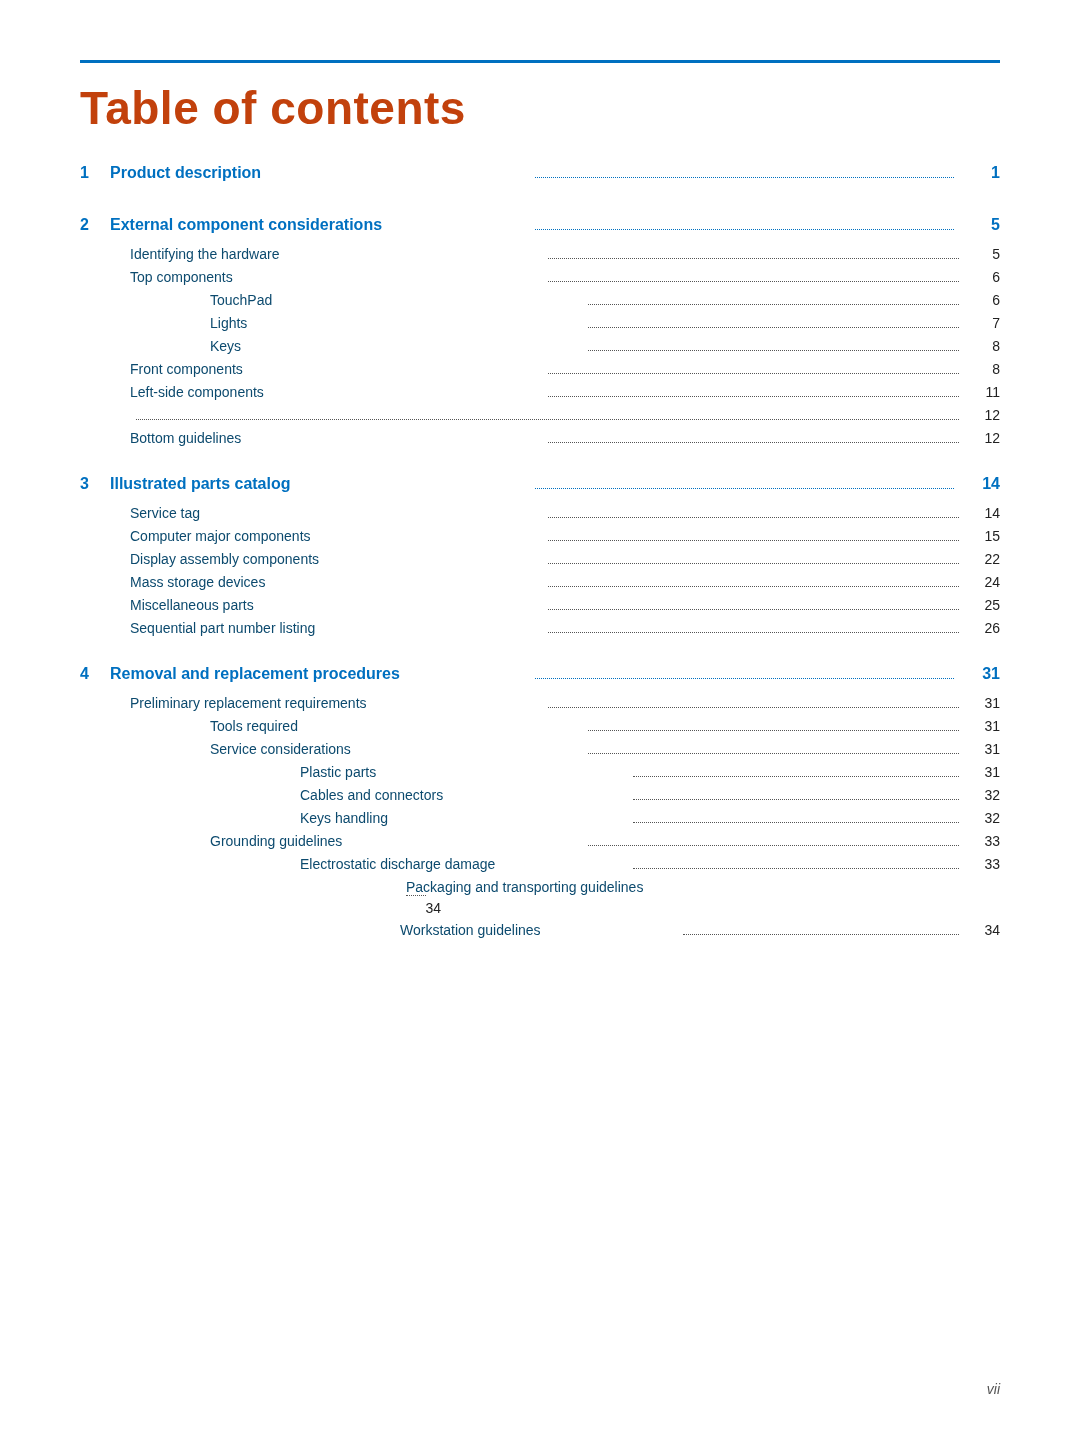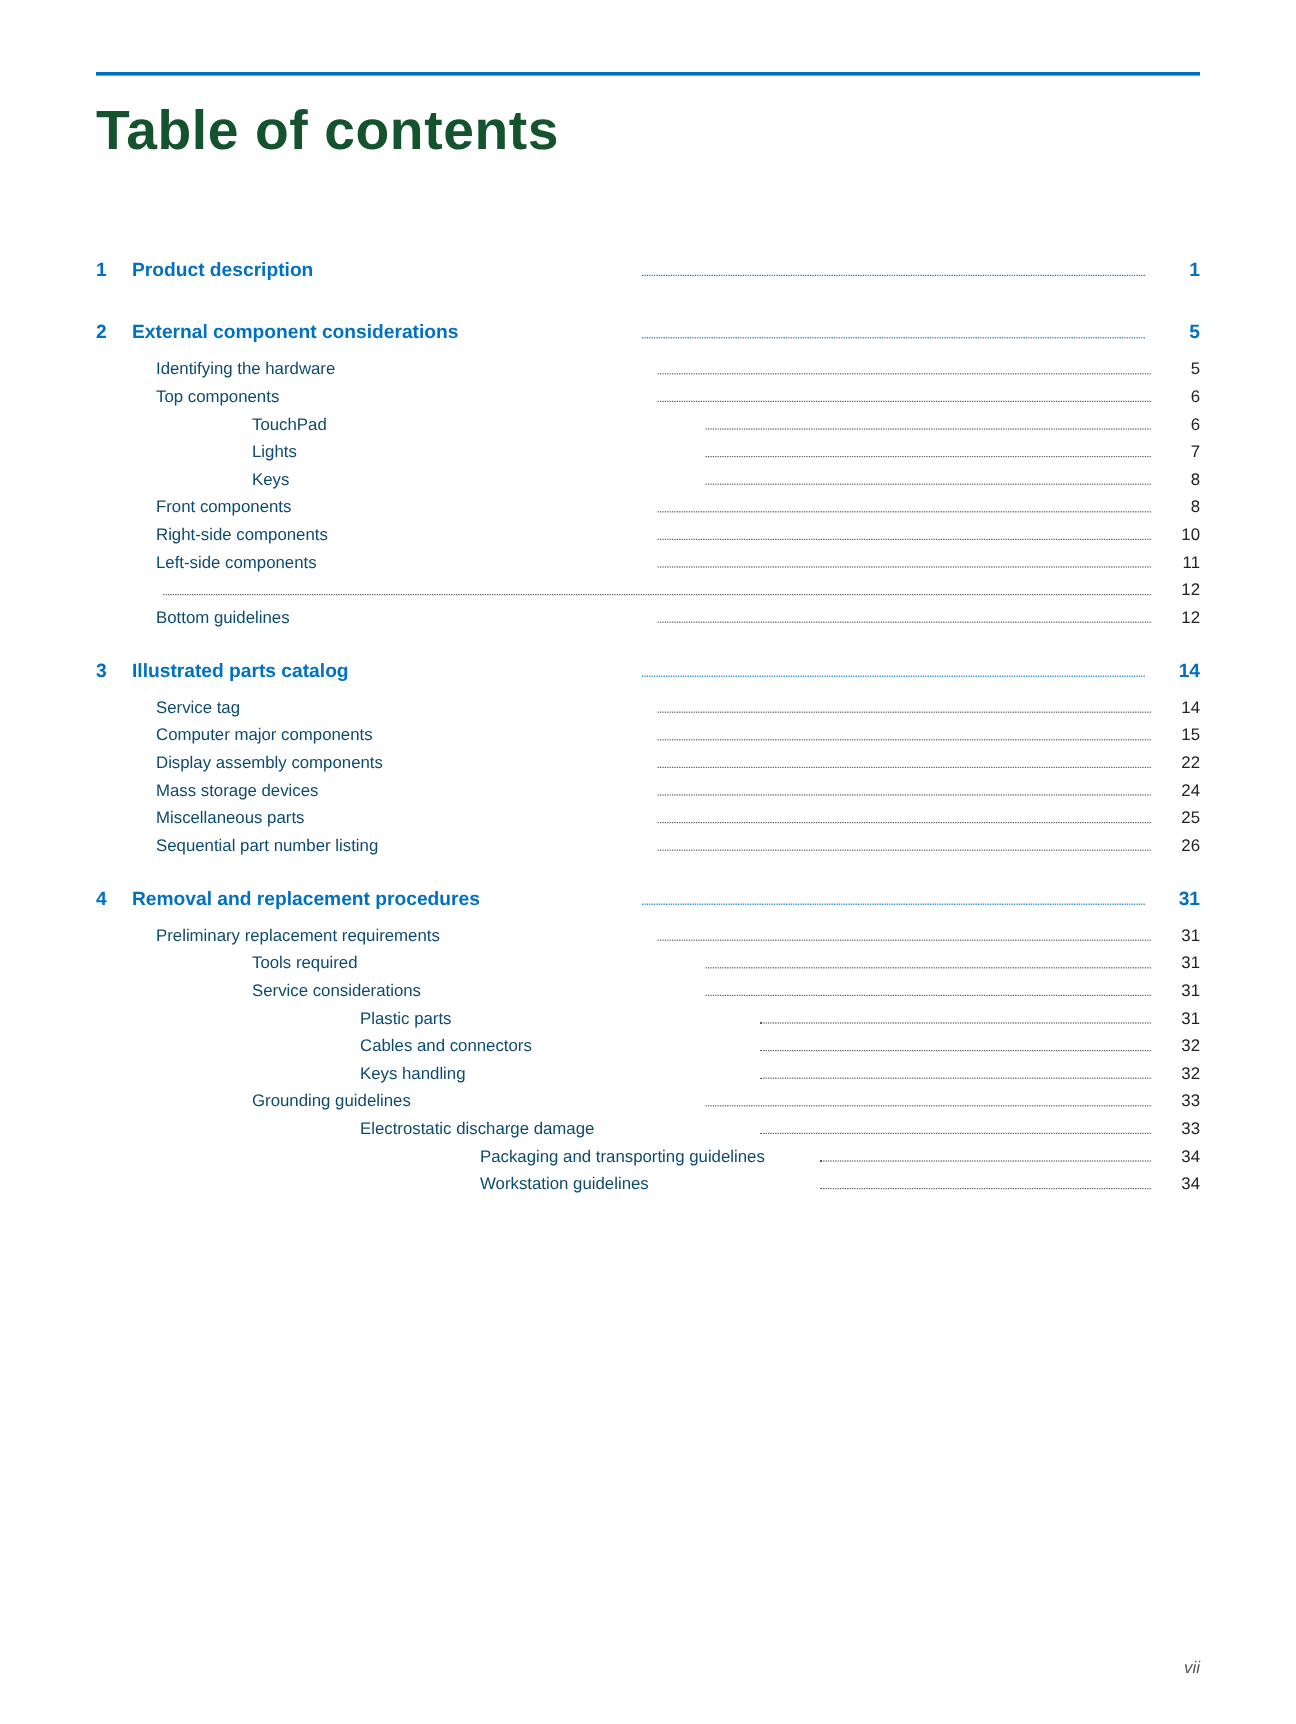--- a/index.html
+++ b/index.html
@@ -27,22 +27,22 @@
     .top-rule {
       width: 100%;
       height: 3px;
       background: #0070c0;
       margin-bottom: 18px;
     }
 
     .page-title {
       font-size: 46px;
       font-weight: 700;
-      color: #14532d;
-      margin-bottom: 82px;
+      color: #c2410c;
+      margin-bottom: 29px;
       letter-spacing: 0.5px;
     }
 
     .toc-chapter {
       display: flex;
       align-items: baseline;
       margin-bottom: 12px;
     }
 
     .toc-chapter-num {
@@ -171,25 +171,20 @@
         <span class="toc-entry-title">Keys </span>
         <span class="toc-entry-dots"></span>
         <span class="toc-entry-page">8</span>
       </div>
       <div class="toc-entry toc-entry-indent1">
         <span class="toc-entry-title">Front components </span>
         <span class="toc-entry-dots"></span>
         <span class="toc-entry-page">8</span>
       </div>
       <div class="toc-entry toc-entry-indent1">
-        <span class="toc-entry-title">Right-side components </span>
-        <span class="toc-entry-dots"></span>
-        <span class="toc-entry-page">10</span>
-      </div>
-      <div class="toc-entry toc-entry-indent1">
         <span class="toc-entry-title">Left-side components </span>
         <span class="toc-entry-dots"></span>
         <span class="toc-entry-page">11</span>
       </div>
       <div class="toc-entry toc-entry-indent1">
         <span class="toc-entry-dots"></span>
         <span class="toc-entry-page">12</span>
       </div>
       <div class="toc-entry toc-entry-indent1">
         <span class="toc-entry-title">Bottom guidelines </span>
@@ -273,21 +268,21 @@
       <div class="toc-entry toc-entry-indent2">
         <span class="toc-entry-title">Grounding guidelines </span>
         <span class="toc-entry-dots"></span>
         <span class="toc-entry-page">33</span>
       </div>
       <div class="toc-entry toc-entry-indent3">
         <span class="toc-entry-title">Electrostatic discharge damage </span>
         <span class="toc-entry-dots"></span>
         <span class="toc-entry-page">33</span>
       </div>
-      <div class="toc-entry toc-entry-indent3" style="padding-left: 320px;">
+      <div class="toc-entry toc-entry-indent3" style="padding-left: 320px; flex-direction: column;">
         <span class="toc-entry-title">Packaging and transporting guidelines </span>
         <span class="toc-entry-dots"></span>
         <span class="toc-entry-page">34</span>
       </div>
       <div class="toc-entry toc-entry-indent3" style="padding-left: 320px;">
         <span class="toc-entry-title">Workstation guidelines </span>
         <span class="toc-entry-dots"></span>
         <span class="toc-entry-page">34</span>
       </div>
     </div>

